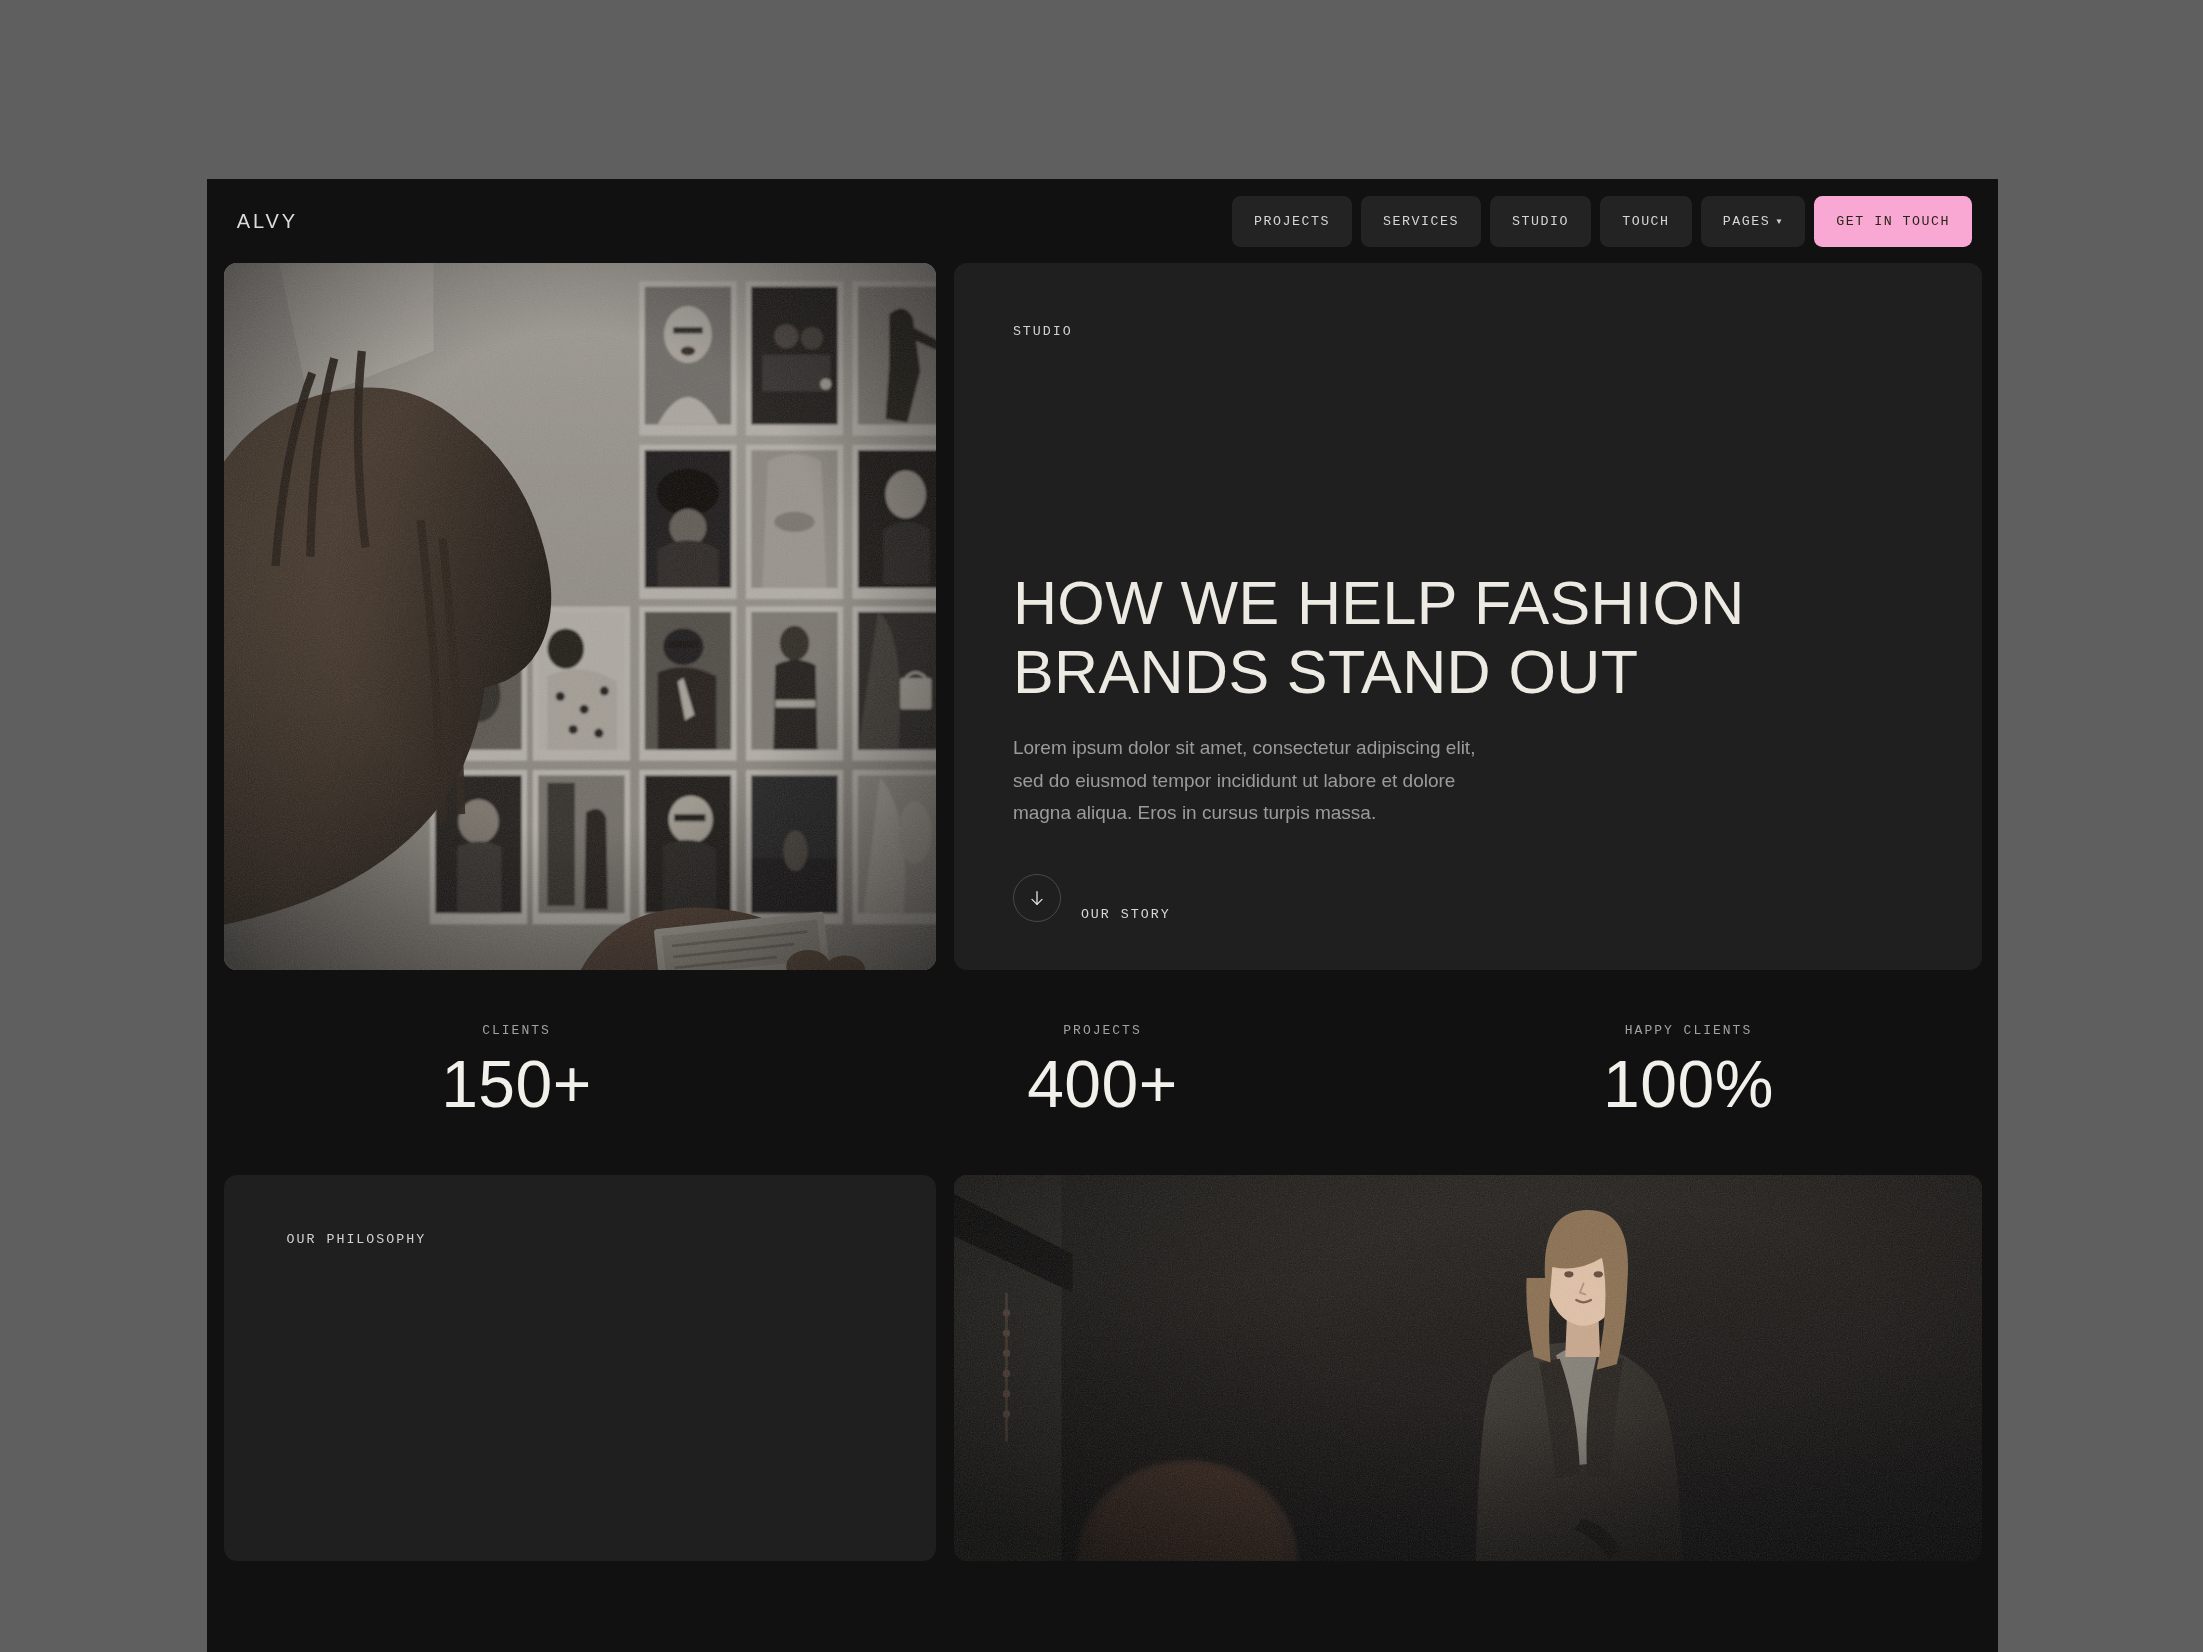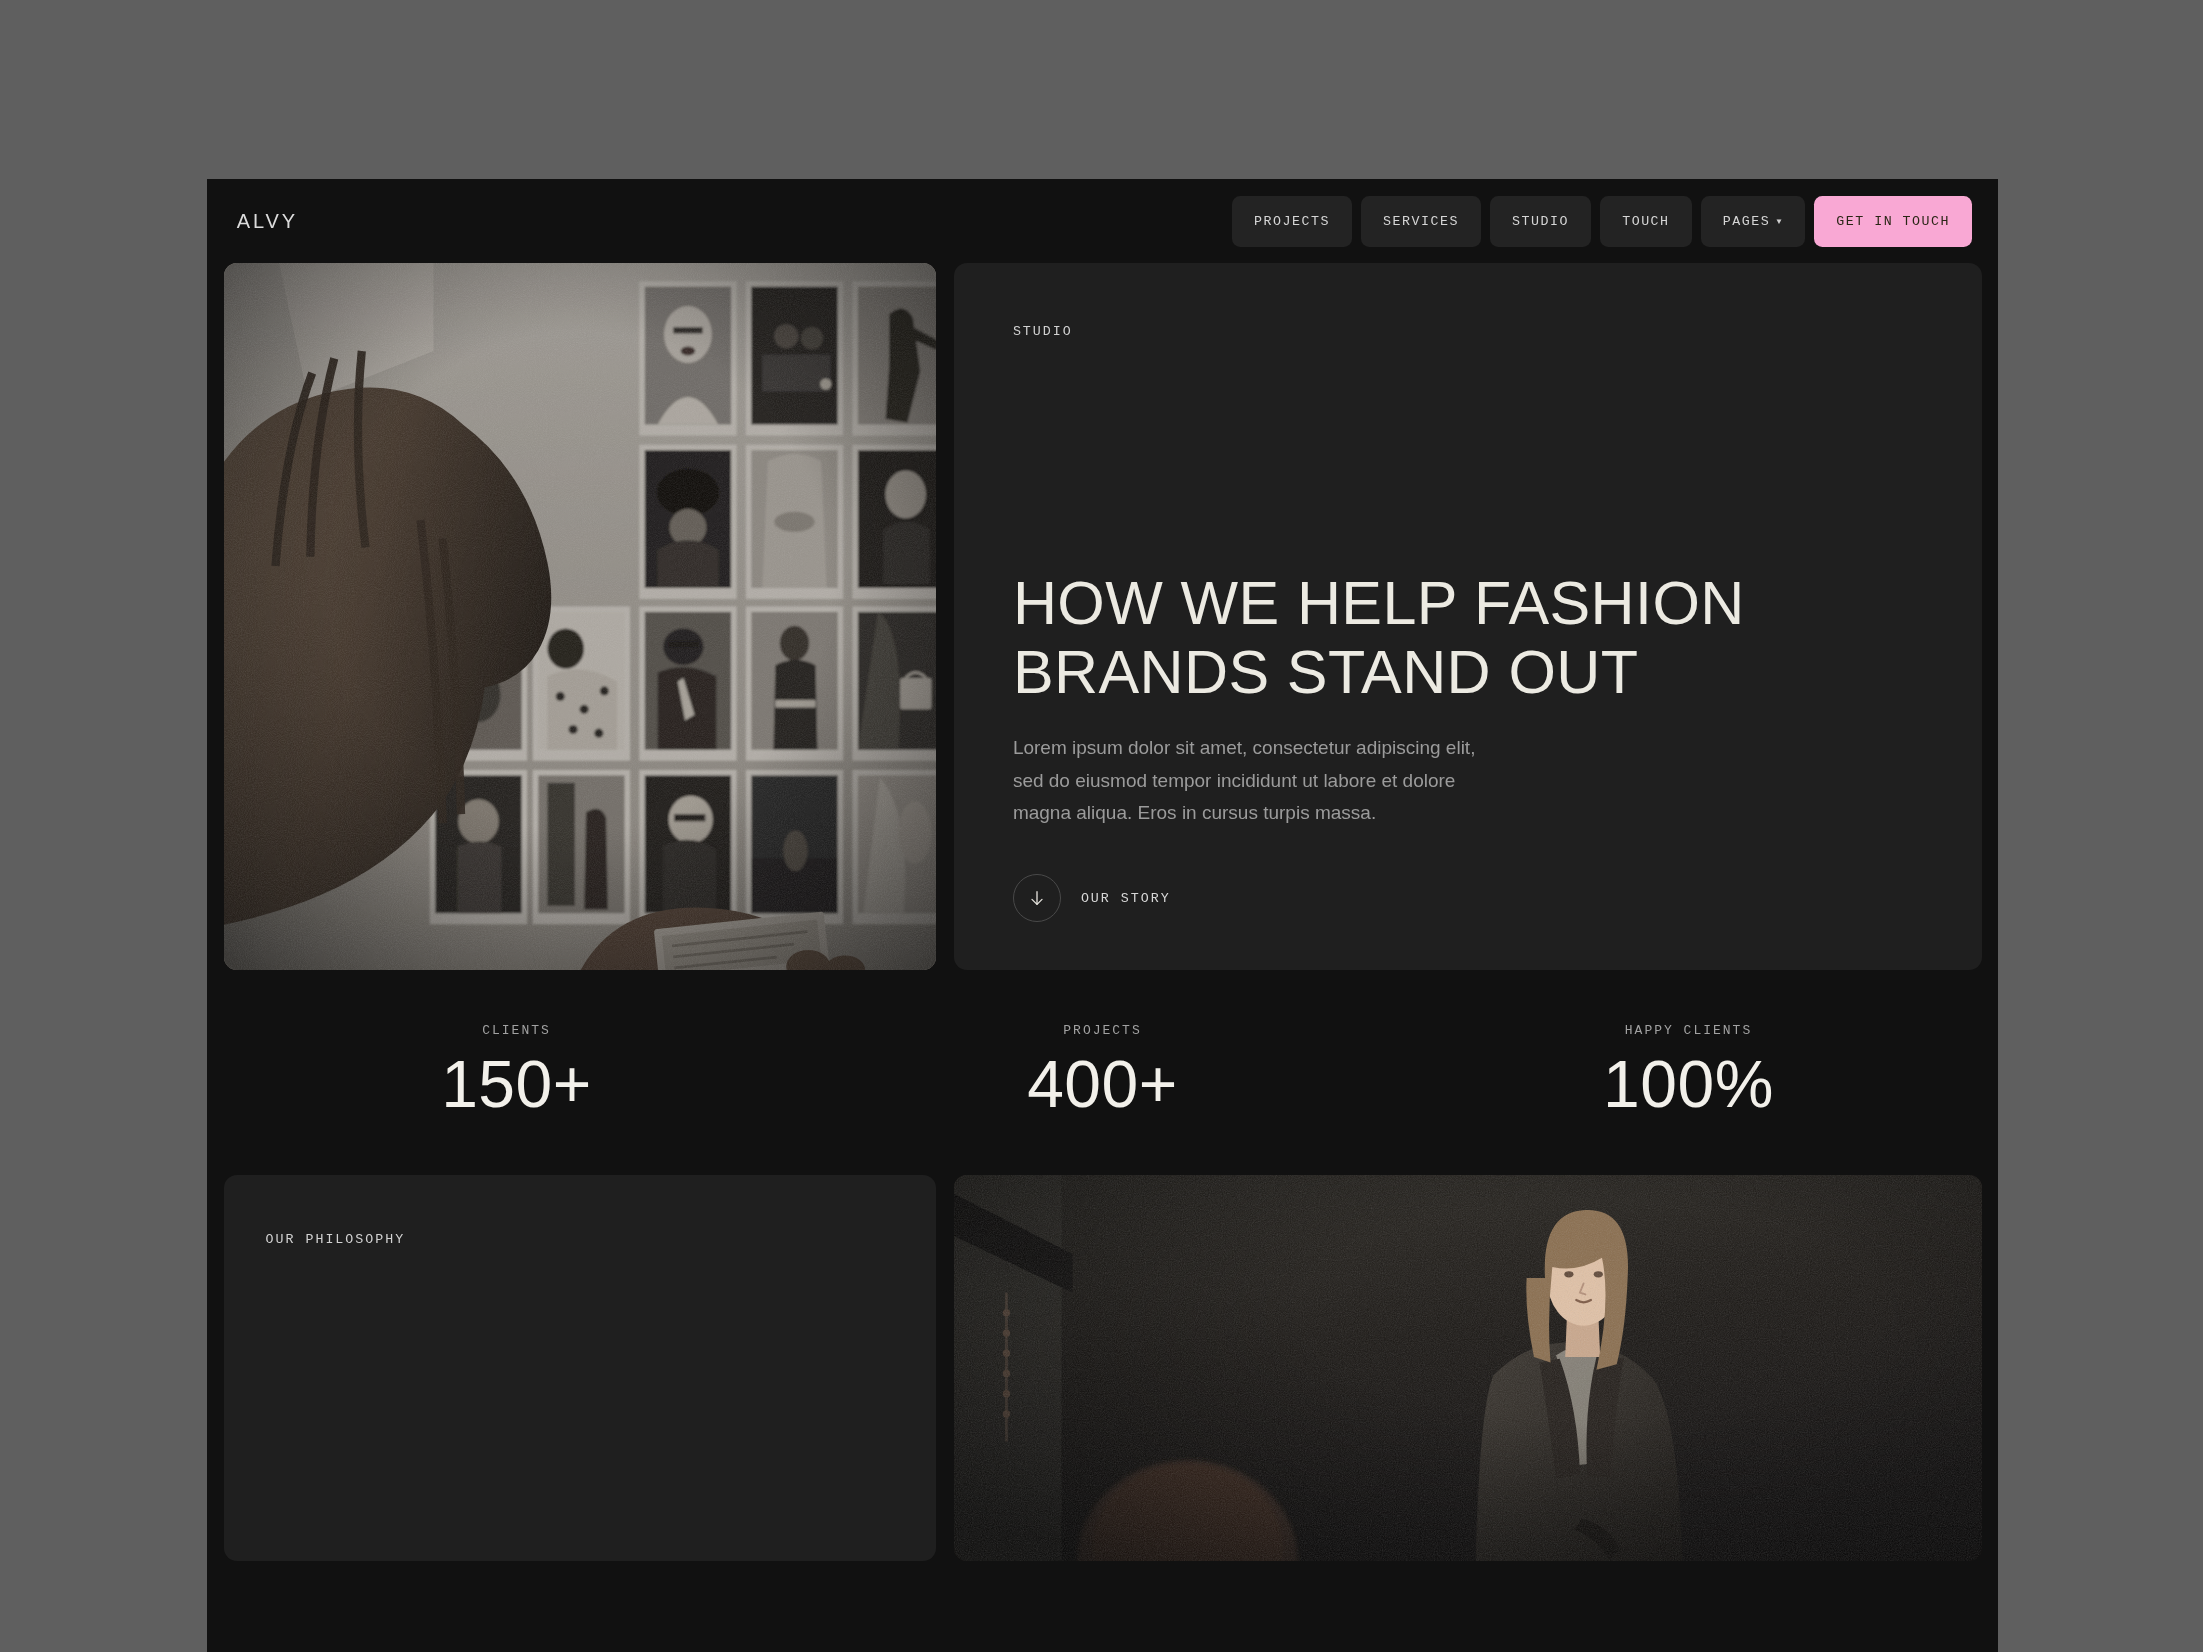--- a/index.html
+++ b/index.html
@@ -110,21 +110,21 @@
     margin-top:24px;
     font-size:19px;
     line-height:1.72;
     color:#9b9b9b;
     font-weight:400;
     max-width:569px;
     white-space:pre-line;
   }
   #hero-action {
     margin-top:44px;
-    display:flex; align-items:center; gap:20px;
+    display:flex; align-items:flex-end; gap:20px;
     cursor:pointer; width:max-content;
   }
   .circle-btn {
     width:48px; height:48px;
     border-radius:50%;
     border:0.9px solid #494949;
     display:flex; align-items:center; justify-content:center;
   }
   .circle-btn svg { display:block; }
   #hero-action-label {
@@ -160,21 +160,21 @@
   
   #philosophy {
     display:flex;
     gap:18.4px;
     padding:0 16.5px;
     height:386px;
   }
   #philosophy-text {
     width:712px;
     background:#1f1f1f;
-    padding:57px 42px;
+    padding:57px 63px;
   }
   #philosophy-media {
     flex:1;
     background:#1a1613;
   }
 
   
   .img-svg { display:block; width:100%; height:100%; }
 </style>
 </head>

